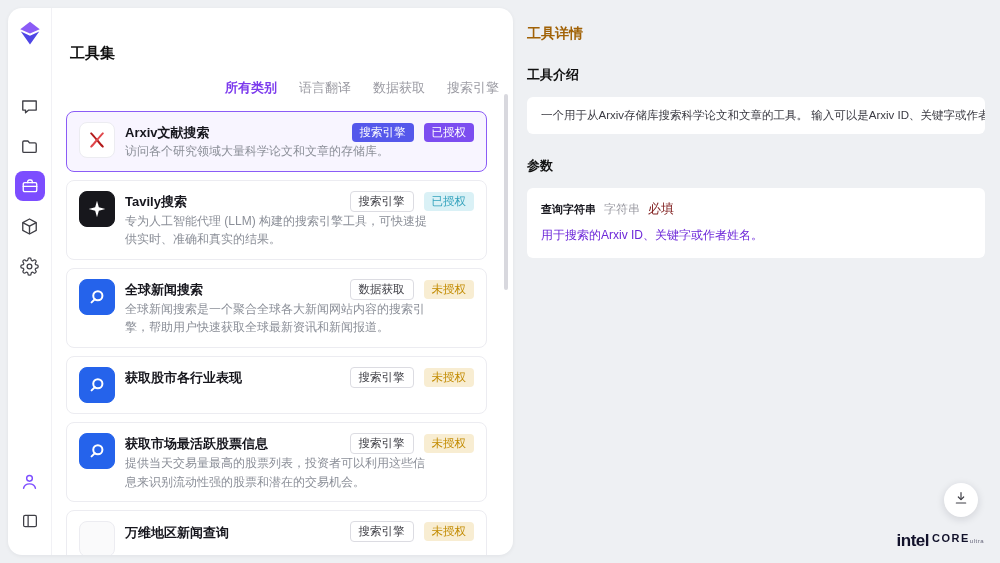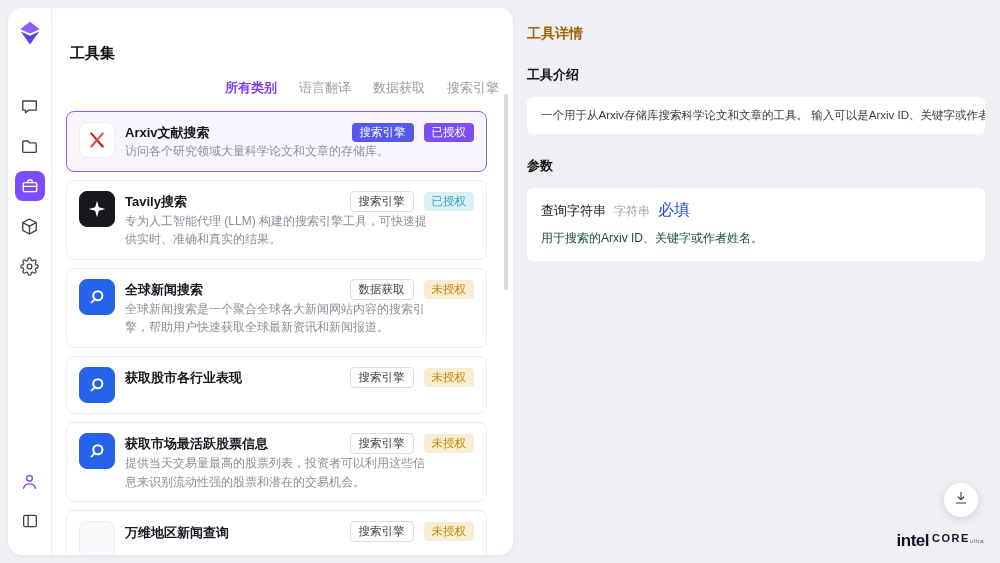--- a/index.html
+++ b/index.html
@@ -86,24 +86,24 @@
   .detail { position: absolute; left: 527px; top: 0; width: 458px; height: 100%; }
   .detail-title { font-size: 14px; font-weight: bold; margin-top: 25px; color: #a16207; }
   .section-heading { font-size: 13px; font-weight: bold; margin-top: 23px; color: #111; }
   .detail-card {
     background: #fff; border-radius: 6px; margin-top: 13px;
     padding: 11px 14px; font-size: 11.5px; color: #3a3a42;
   }
   .intro-card { white-space: nowrap; overflow: hidden; }
   .param-card { padding: 12px 14px 14px 14px; }
   .param-head { display: flex; align-items: baseline; gap: 8px; }
-  .param-name { font-size: 13px; font-weight: normal; color: #16161d; }
+  .param-name { font-size: 11px; font-weight: bold; color: #16161d; }
   .param-type { font-size: 12px; color: #9a9aa2; }
-  .param-required { font-size: 16px; color: #1d4ed8; }
-  .param-desc { margin-top: 9px; font-size: 12px; color: #14532d; }
+  .param-required { font-size: 13px; color: #7f1d1d; }
+  .param-desc { margin-top: 9px; font-size: 12px; color: #6d28d9; }
 
   
   .download-btn {
     position: absolute; right: 22px; bottom: 46px;
     width: 34px; height: 34px; border-radius: 50%;
     background: #fff; box-shadow: 0 2px 8px rgba(20,20,40,.14);
     display: flex; align-items: center; justify-content: center; cursor: pointer;
   }
   .intel-badge {
     position: absolute; right: 16px; bottom: 12px;

